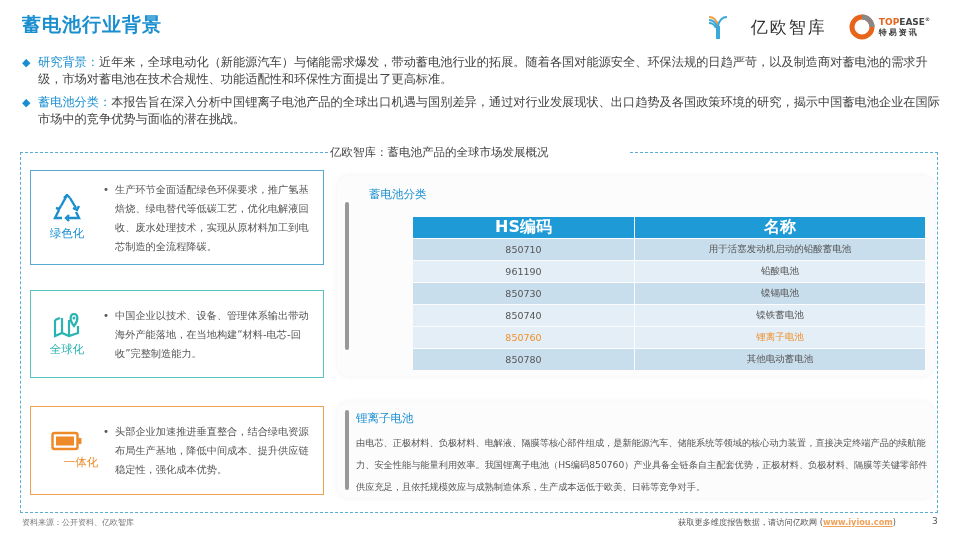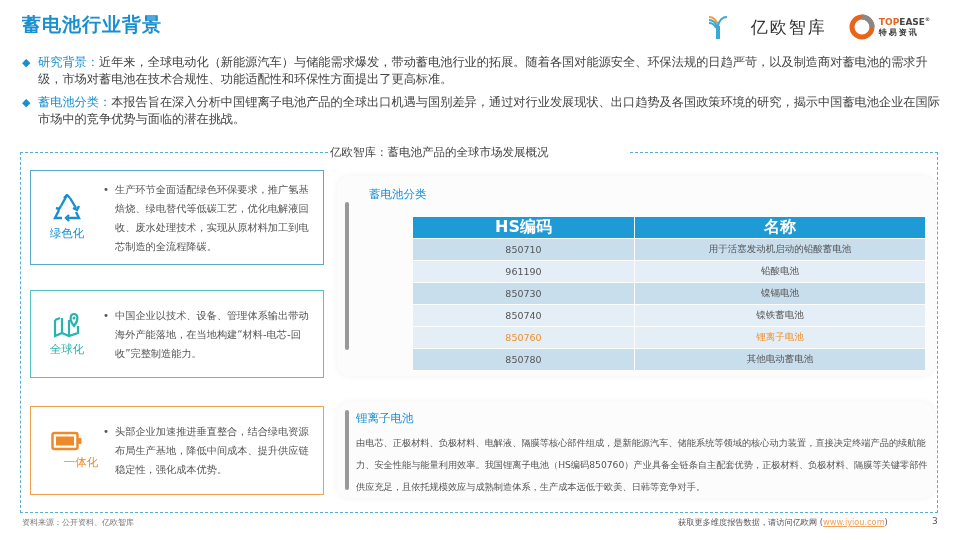--- a/index.html
+++ b/index.html
@@ -50,21 +50,21 @@
   .hs-table td { height: 21px; text-align: center; color: #555; }
   .hs-table tr.odd td { background: #c9deed; }
   .hs-table tr.even td { background: #e3eef7; }
   .hs-table tr.hl td { color: #f0902a; }
   .hs-table th.c1, .hs-table td.c1 { width: 221px; }
 
   .li-text { position: absolute; left: 19px; top: 30px; width: 572px; font-size: 9.2px; line-height: 22px; color: #555; }
 
   .footer-src { position: absolute; left: 22px; top: 517px; font-size: 8px; color: #777; }
   .footer-link { position: absolute; left: 678px; top: 517px; font-size: 8.2px; color: #555; }
-  .footer-link .url { color: #f0a15a; text-decoration: underline; }
+  .footer-link .url { color: #f0a15a; text-decoration: underline; font-weight: bold; }
   .page-num { position: absolute; left: 932px; top: 516px; font-size: 9px; color: #555; }
 </style>
 </head>
 <body>
 
 <div class="title">蓄电池行业背景</div>
 
 <div class="logos">
   <div class="logo-yiou">
     <svg width="22" height="26" viewBox="0 0 22 26">

